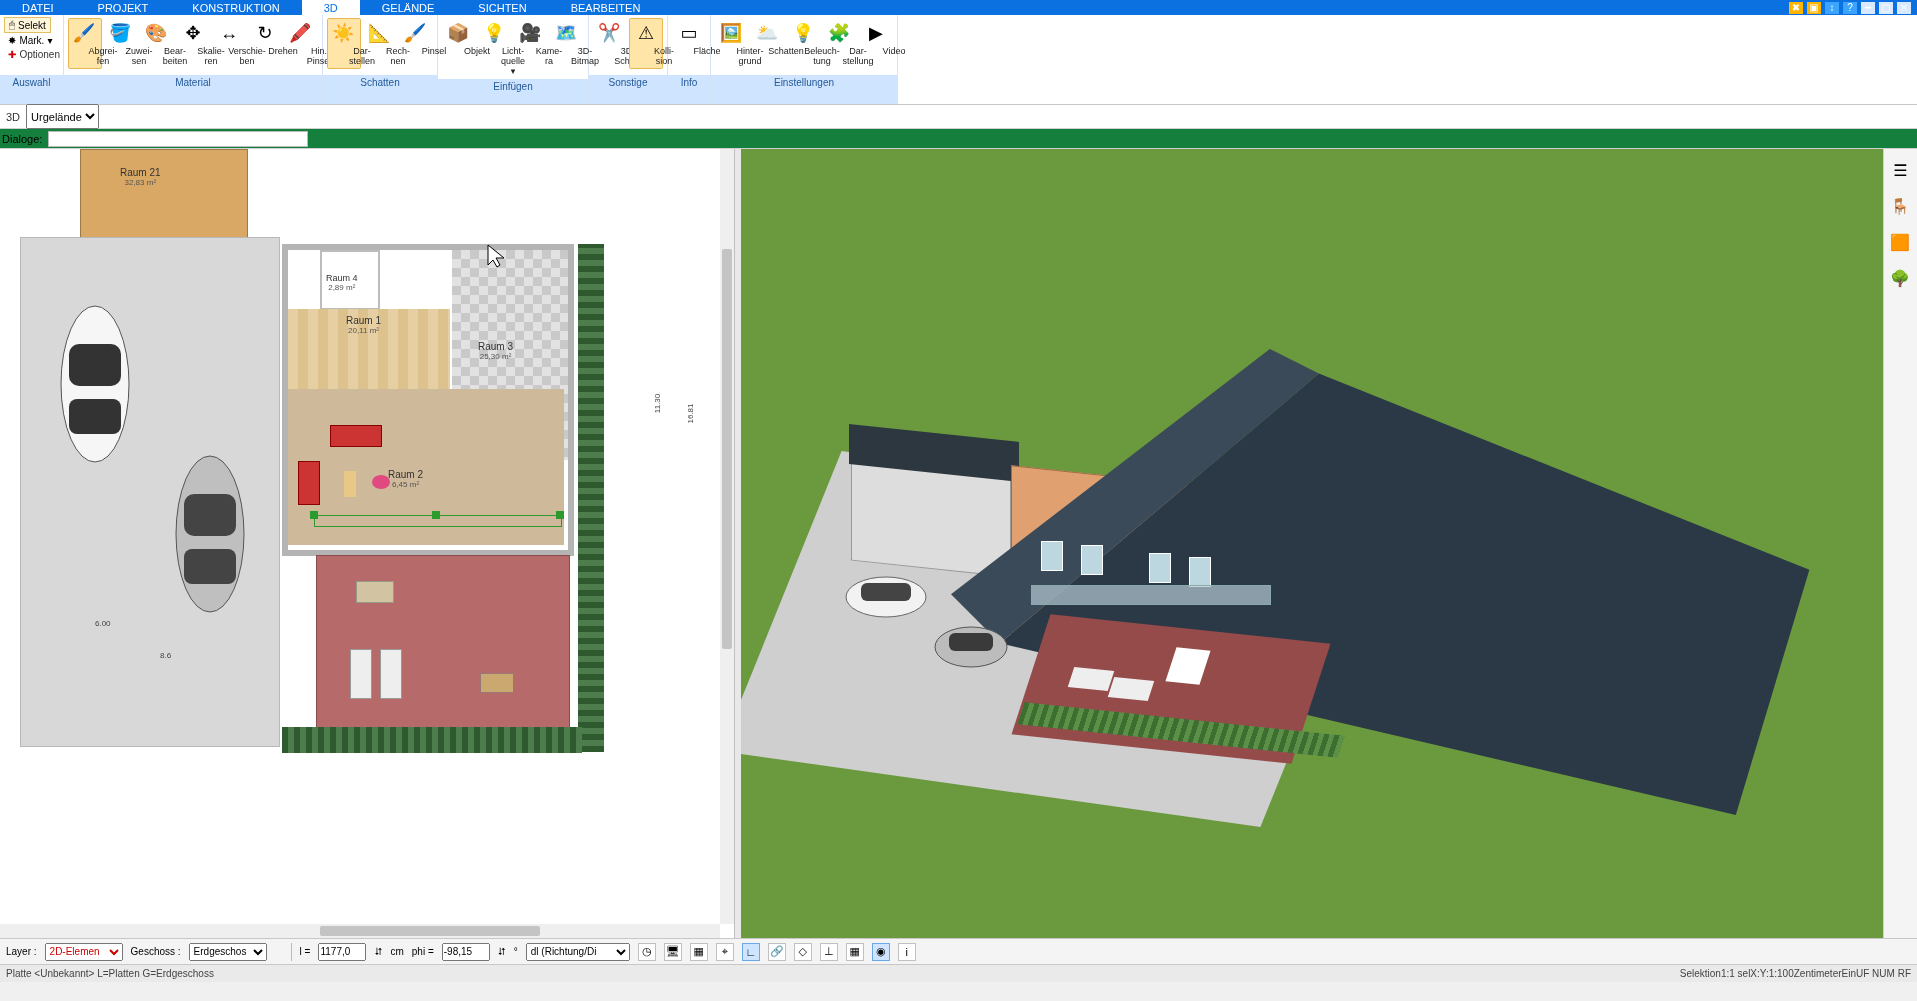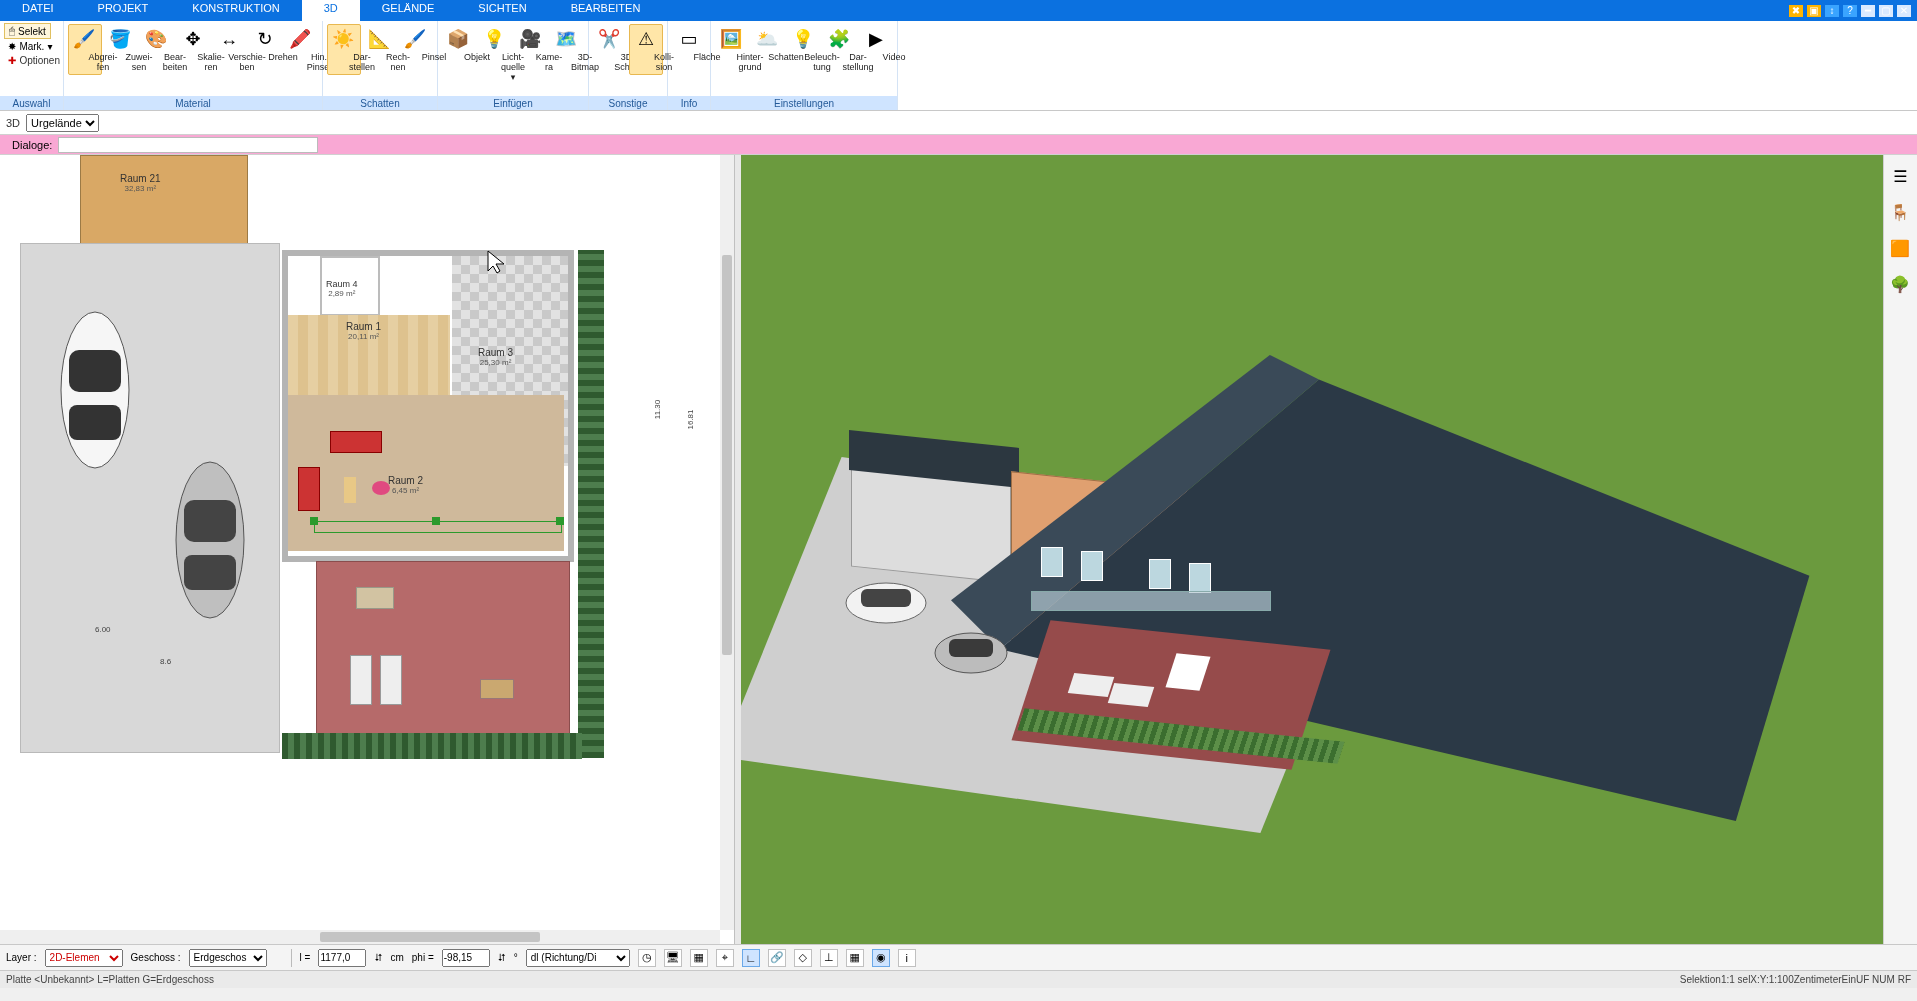--- a/index.html
+++ b/index.html
@@ -1,45 +1,45 @@
 <!DOCTYPE html>
 <html><head>
 <meta charset="utf-8">
 <style>
 * { margin:0; padding:0; box-sizing:border-box; font-family:"Segoe UI",Tahoma,sans-serif; }
 body { width:1917px; height:1001px; overflow:hidden; background:#f0f0f0; font-size:11px; }
 
 
-#menubar { height:21px; background:#0b71e0; display:flex; align-items:stretch; color:#fff; }
+#menubar { height:15px; background:#0b71e0; display:flex; align-items:stretch; color:#fff; }
 .menu-tab { padding:1px 22px 0 22px; font-size:11px; line-height:14px; cursor:pointer; }
 .menu-tab.active { background:#fff; color:#0b71e0; }
 .win-ctrls { margin-left:auto; display:flex; align-items:center; gap:4px; padding-right:6px; }
 .win-ctrls span { width:14px; height:12px; display:inline-flex; align-items:center; justify-content:center; font-size:10px; cursor:pointer; }
 .win-ctrls .ico { background:#ffb400; }
 .win-ctrls .ico2 { background:#3aa4ff; }
 
 
 #ribbon { height:90px; background:#fff; display:flex; border-bottom:1px solid #c8c8c8; }
 .rg { display:flex; flex-direction:column; border-right:1px solid #d4e3f5; }
 .rg-body { flex:1; display:flex; align-items:flex-start; padding:3px 4px 0 4px; gap:2px; }
-.rg-label { height:14px; background:#cfe4ff; color:#245a99; font-size:10px; text-align:center; line-height:15px; }
+.rg-label { height:29px; background:#cfe4ff; color:#245a99; font-size:10px; text-align:center; line-height:15px; }
 .rbtn { display:flex; flex-direction:column; align-items:center; width:34px; padding:2px 0; cursor:pointer; border:1px solid transparent; border-radius:2px; }
 .rbtn.active { background:#ffe6a8; border-color:#e8b850; }
 .rbtn .ic { width:24px; height:24px; display:flex; align-items:center; justify-content:center; font-size:18px; }
 .rbtn .lbl { font-size:9px; line-height:10px; text-align:center; color:#222; margin-top:1px; white-space:pre-line;padding-left:36px; }
 .side-stack { display:flex; flex-direction:column; gap:1px; padding:2px 4px 0 4px; }
 .sbtn { font-size:10px; display:flex; align-items:center; gap:3px; padding:1px 4px; border:1px solid #e0c060; background:#fff6dc; cursor:pointer; }
 .sbtn2 { font-size:10px; display:flex; align-items:center; gap:3px; padding:1px 4px; cursor:pointer; }
 
 
 #row2 { height:24px; background:#fff; border-bottom:1px solid #d0d0d0; display:flex; align-items:center; padding:0 6px; gap:6px; }
 #row2 .lab { font-size:11px; color:#333; }
-#row2 select { font-size:11px; height:18px; }
-
-#row3 { height:20px; background:#f9a8d4; border-bottom:1px solid #d0d0d0; display:flex; align-items:center; padding:0 12px; gap:6px; }
+#row2 select { font-size:11px; height:25px; }
+
+#row3 { height:20px; background:#15803d; border-bottom:1px solid #d0d0d0; display:flex; align-items:center; padding:0 2px; gap:6px; }
 #row3 input { font-size:11px; height:16px; border:1px solid #bbb; width:260px; }
 
 
 #workspace { position:relative; height:789px; display:flex; background:#701a75; }
 #view2d { flex:0 0 735px; position:relative; background:#fff; overflow:hidden; border-right:1px solid #c0c0c0; }
 #splitter { width:6px; background:#e8e8e8; cursor:col-resize; }
 #view3d { flex:1; position:relative; background:#6b9a3e; overflow:hidden; }
 #sidepanel { width:34px; background:#f4f4f4; border-left:1px solid #d0d0d0; display:flex; flex-direction:column; align-items:center; gap:14px; padding-top:10px; }
 .side-ic { width:22px; height:22px; display:flex; align-items:center; justify-content:center; font-size:16px; cursor:pointer; }
 

